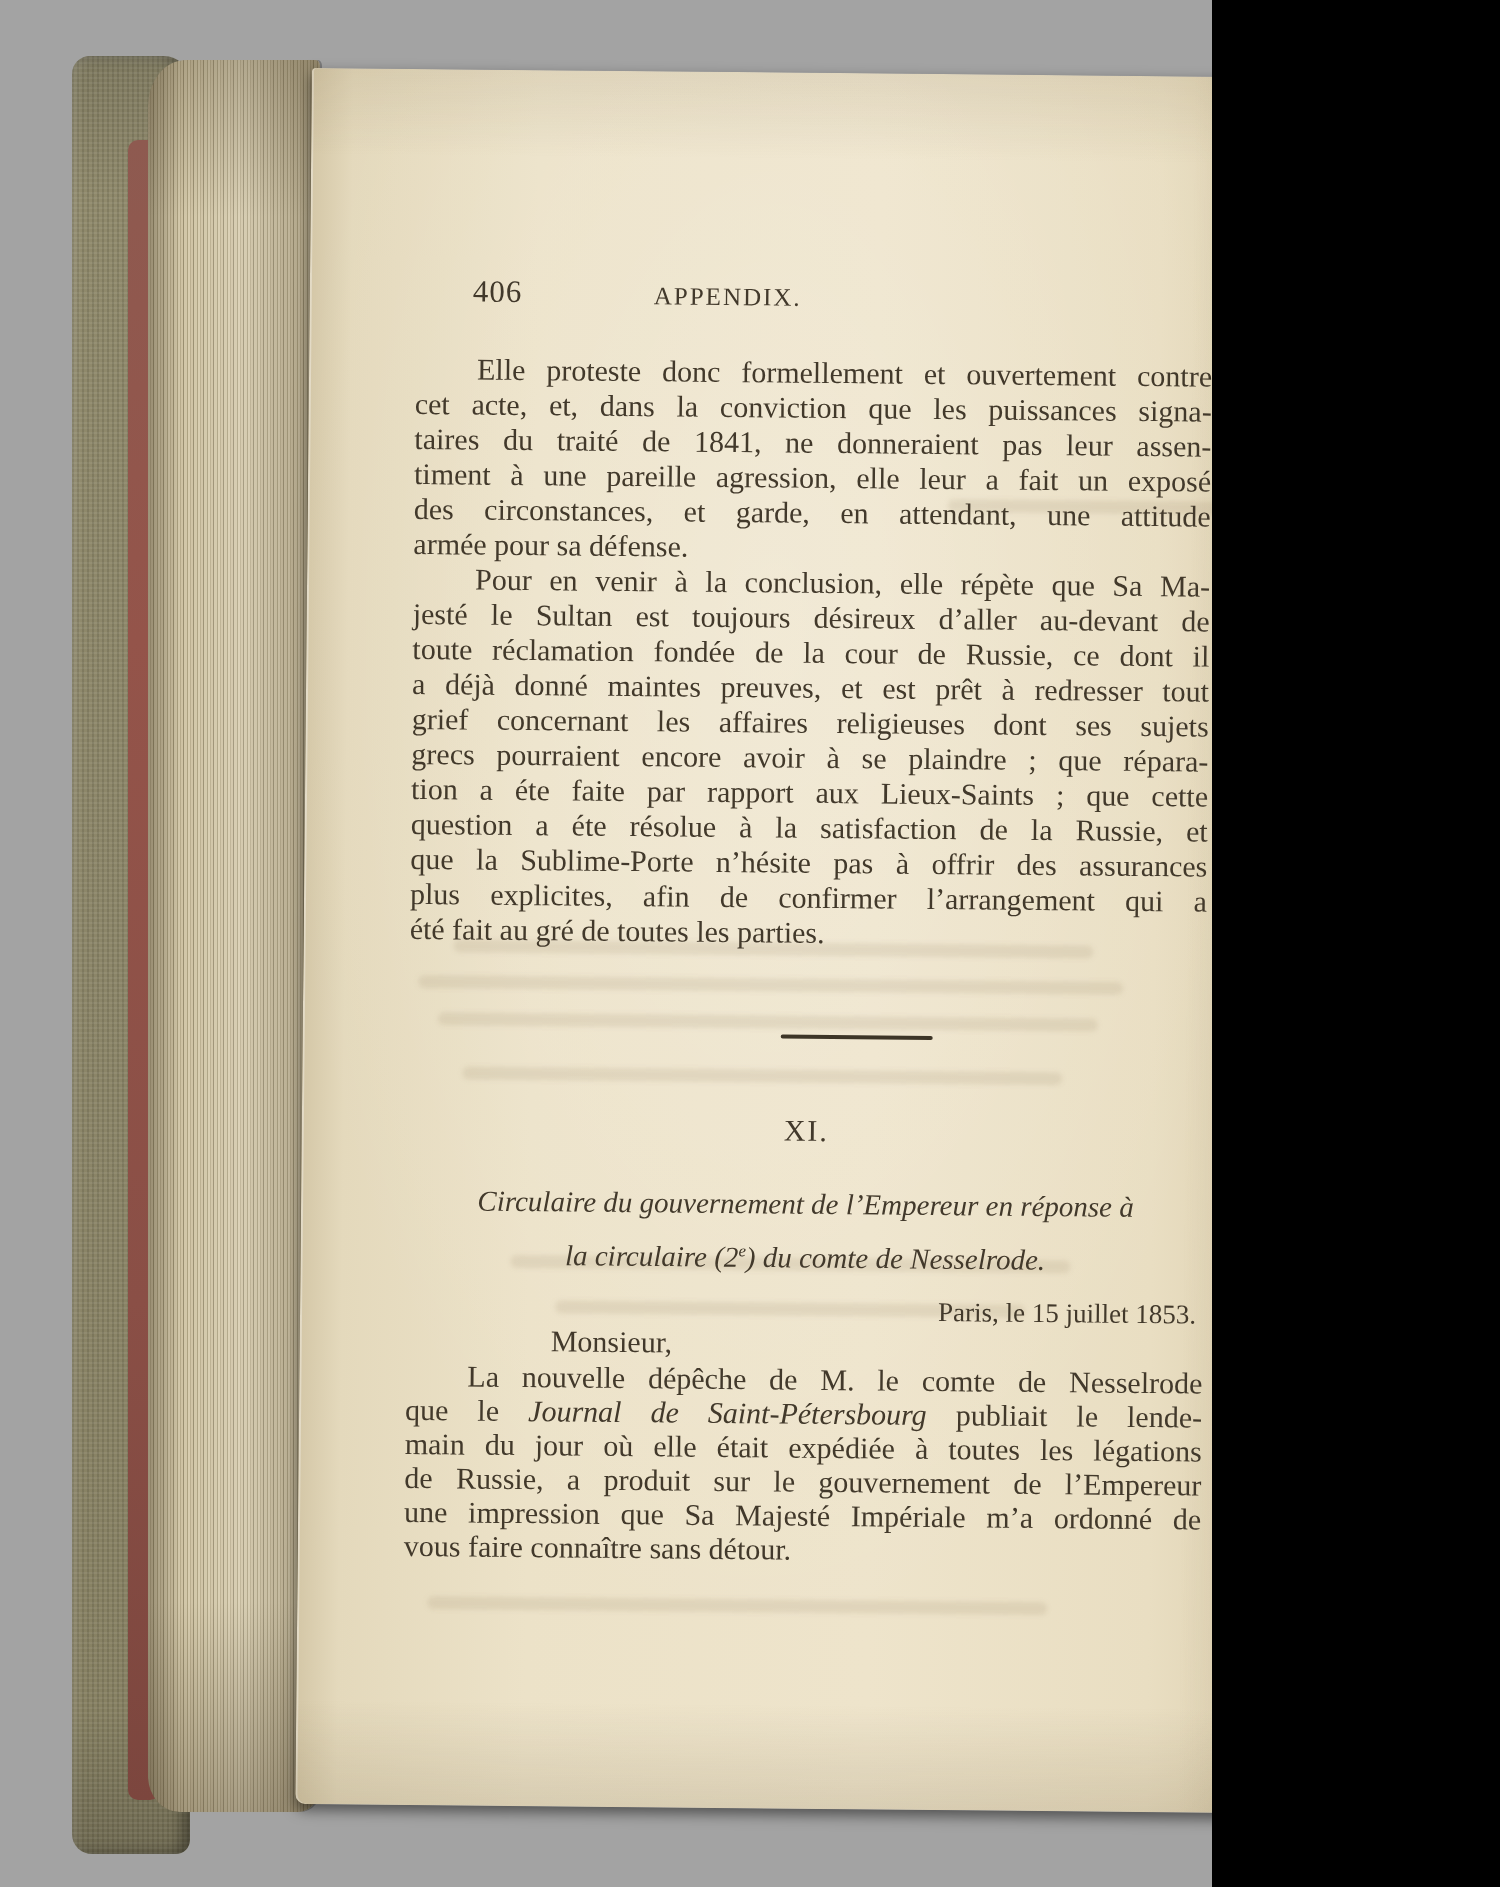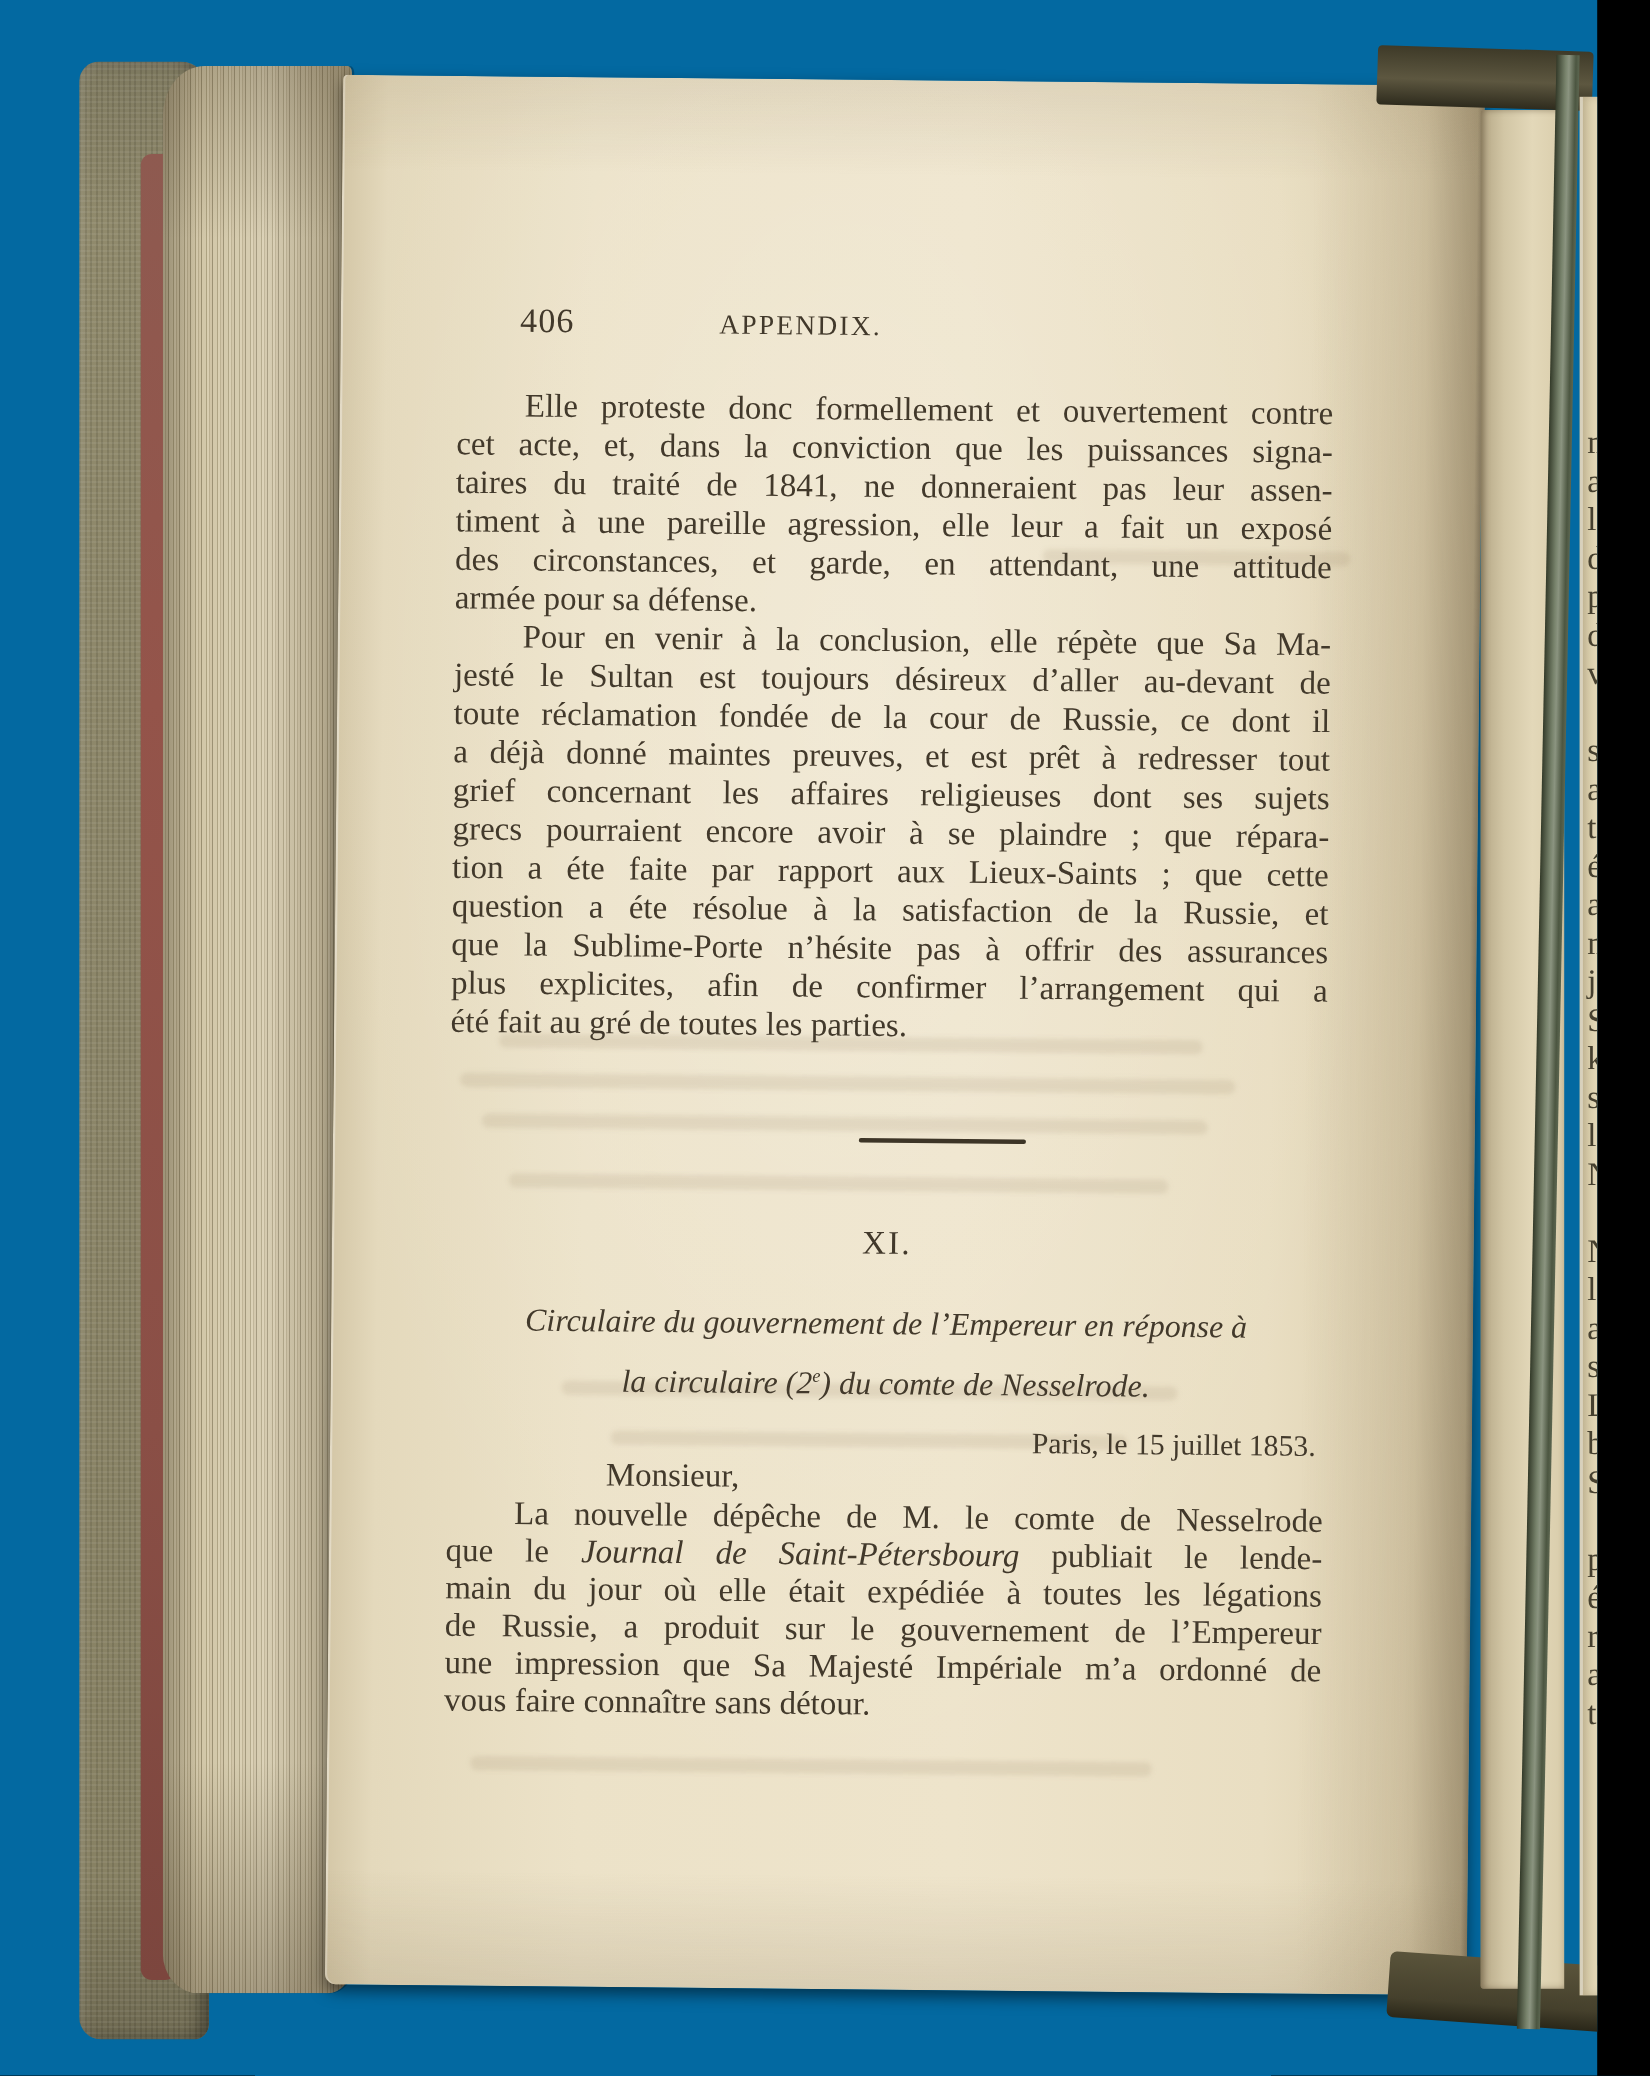--- a/index.html
+++ b/index.html
@@ -1,16 +1,16 @@
 <!DOCTYPE html>
 <html><head>
 <meta charset="utf-8">
 <style>
   html,body{margin:0;padding:0;background:#000;}
-  .stage{position:relative;width:1452px;height:1887px;background:#0369a1;overflow:hidden;
+  .stage{position:relative;width:1212px;height:1887px;background:#a3a3a3;overflow:hidden;
          font-family:"Liberation Serif","DejaVu Serif",serif;}
   .stage *{box-sizing:border-box;}
 
   
   .cover{position:absolute;left:72px;top:56px;width:118px;height:1798px;
     background:
       repeating-linear-gradient(0deg, rgba(255,255,255,.06) 0 2px, transparent 2px 5px),
       repeating-linear-gradient(90deg, rgba(40,38,24,.14) 0 2px, transparent 2px 5px),
       linear-gradient(180deg,#7f7a60 0%,#908a6c 8%,#8c8669 50%,#878163 92%,#6f6a52 100%);
     border-radius:18px 26px 14px 20px;

